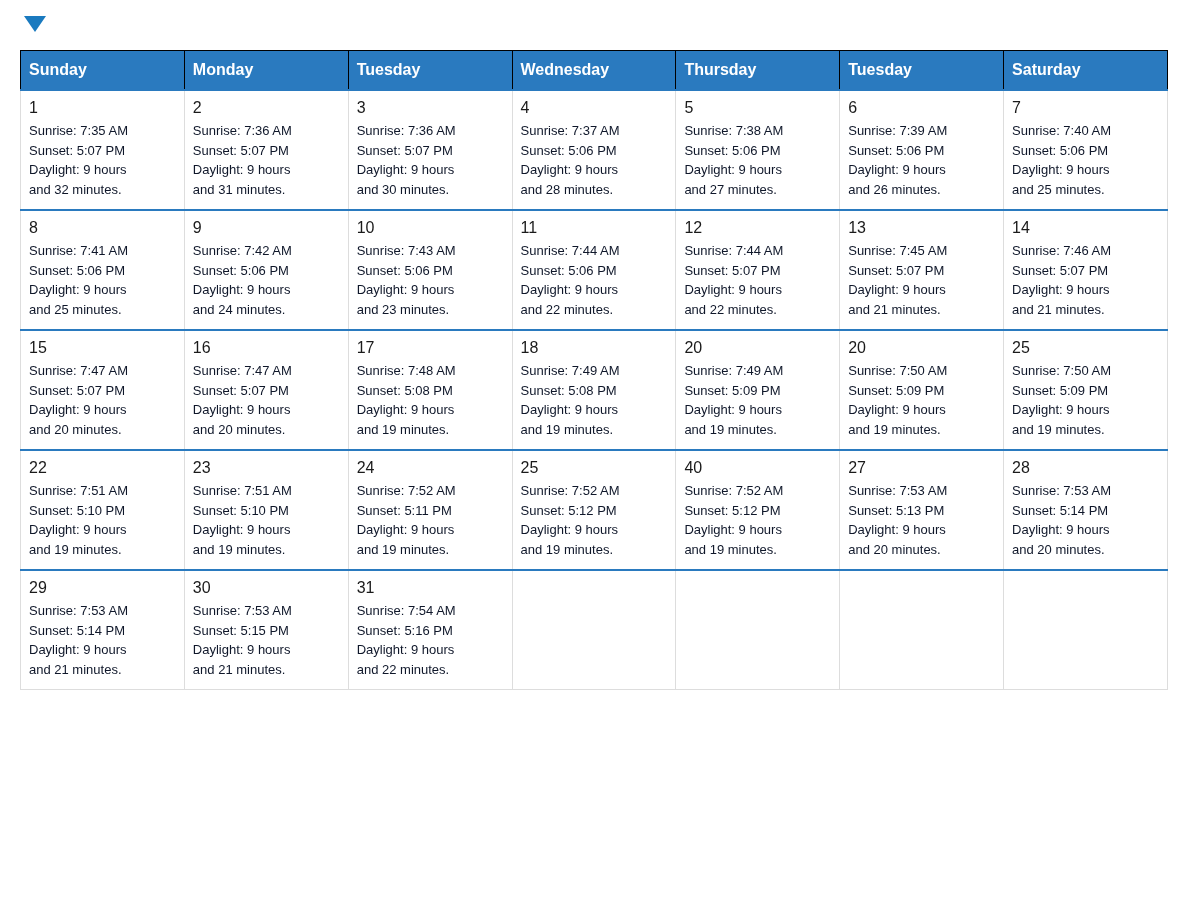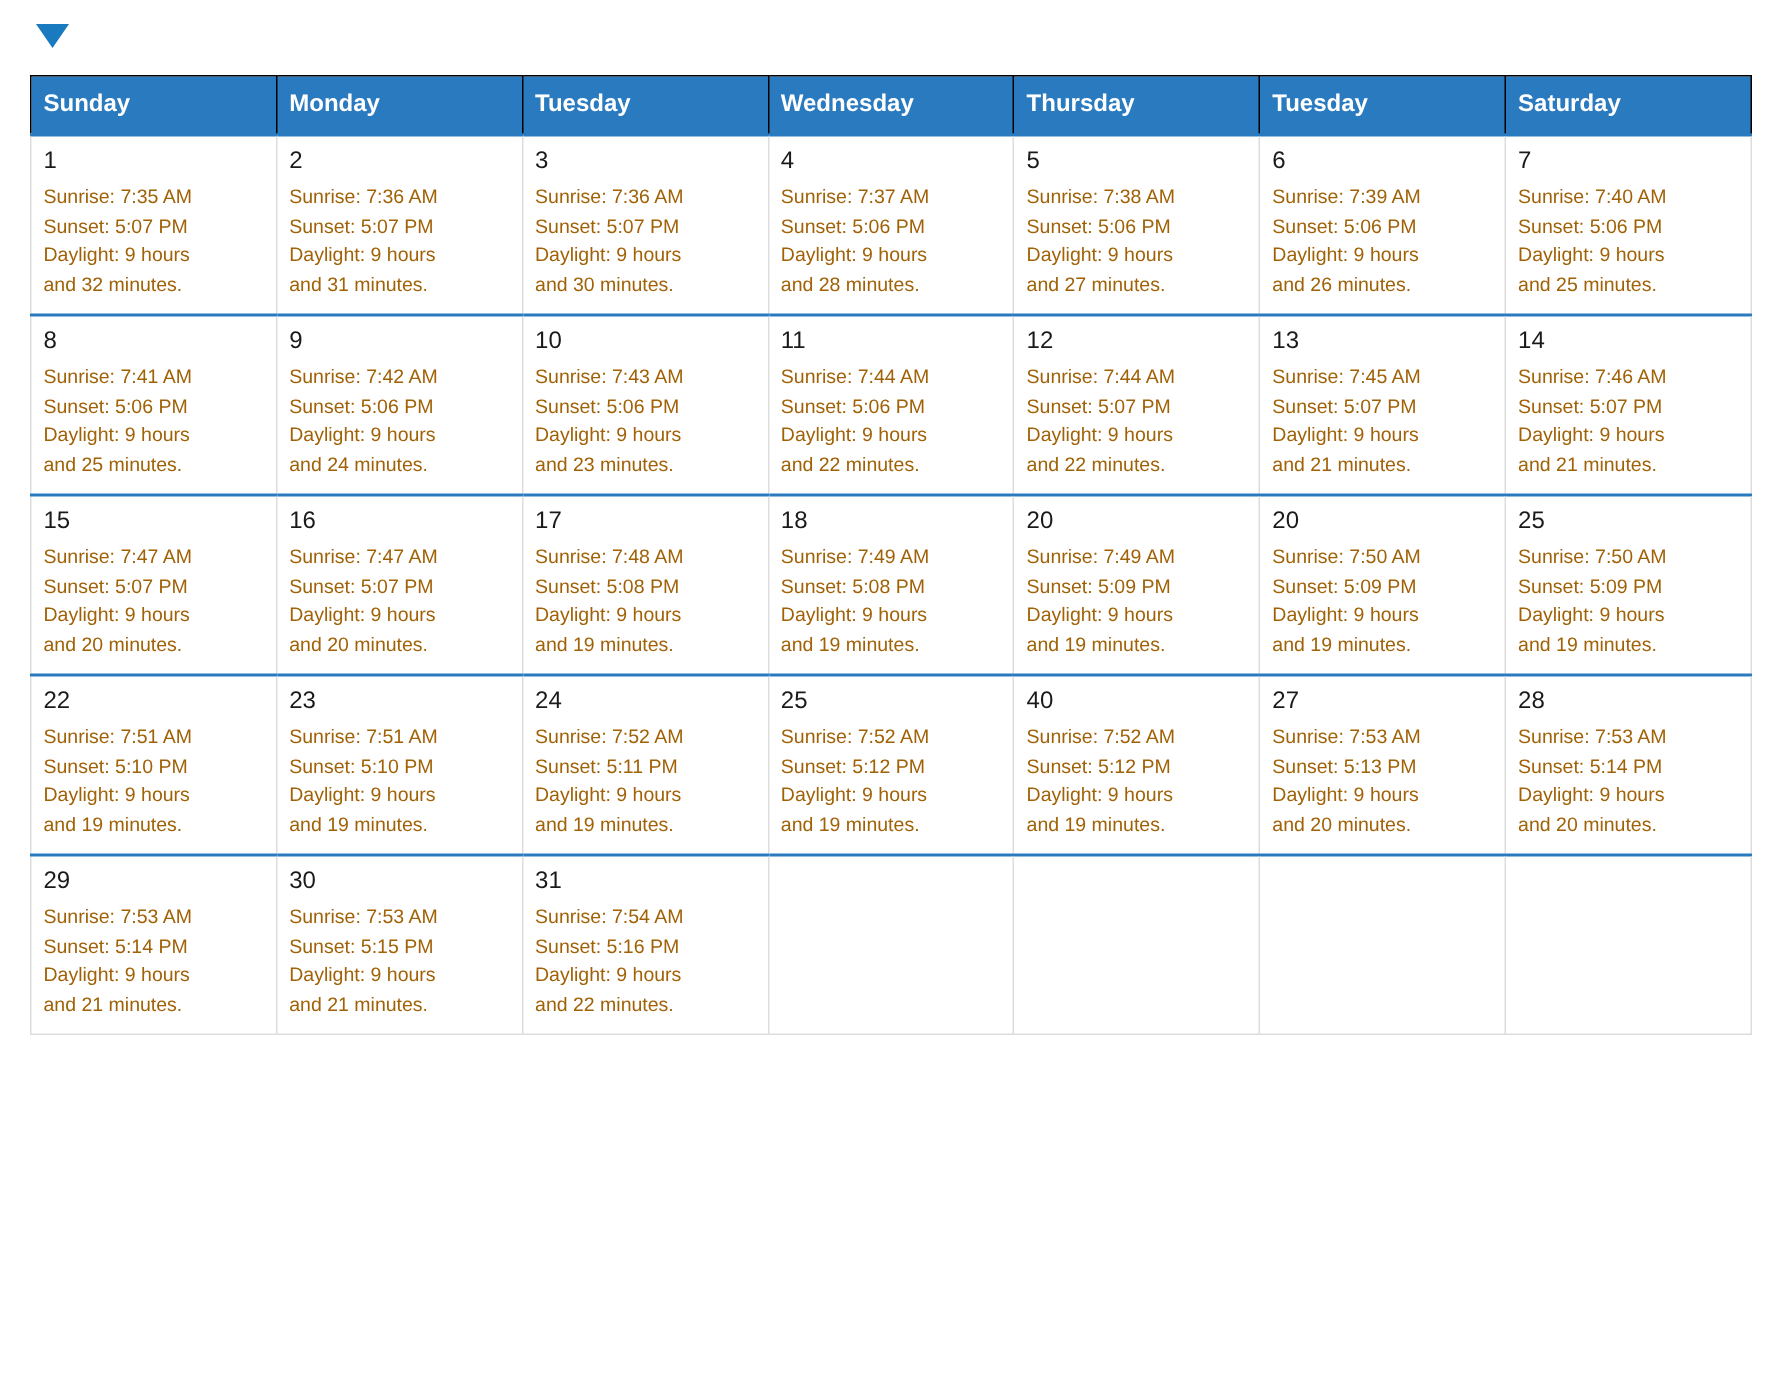--- a/index.html
+++ b/index.html
@@ -68,21 +68,21 @@
     }
     .day-number {
       font-size: 16px;
       font-weight: normal;
       color: #1a1a1a;
       display: block;
       margin-bottom: 4px;
     }
     .day-info {
       font-size: 13px;
-      color: #a16207;
+      color: #0f172a;
       line-height: 1.5;
     }
     .logo-line {
       display: flex;
       align-items: center;
     }
     .logo-text-general {
       font-size: 30px;
       font-weight: bold;
       color: #1a1a1a;

